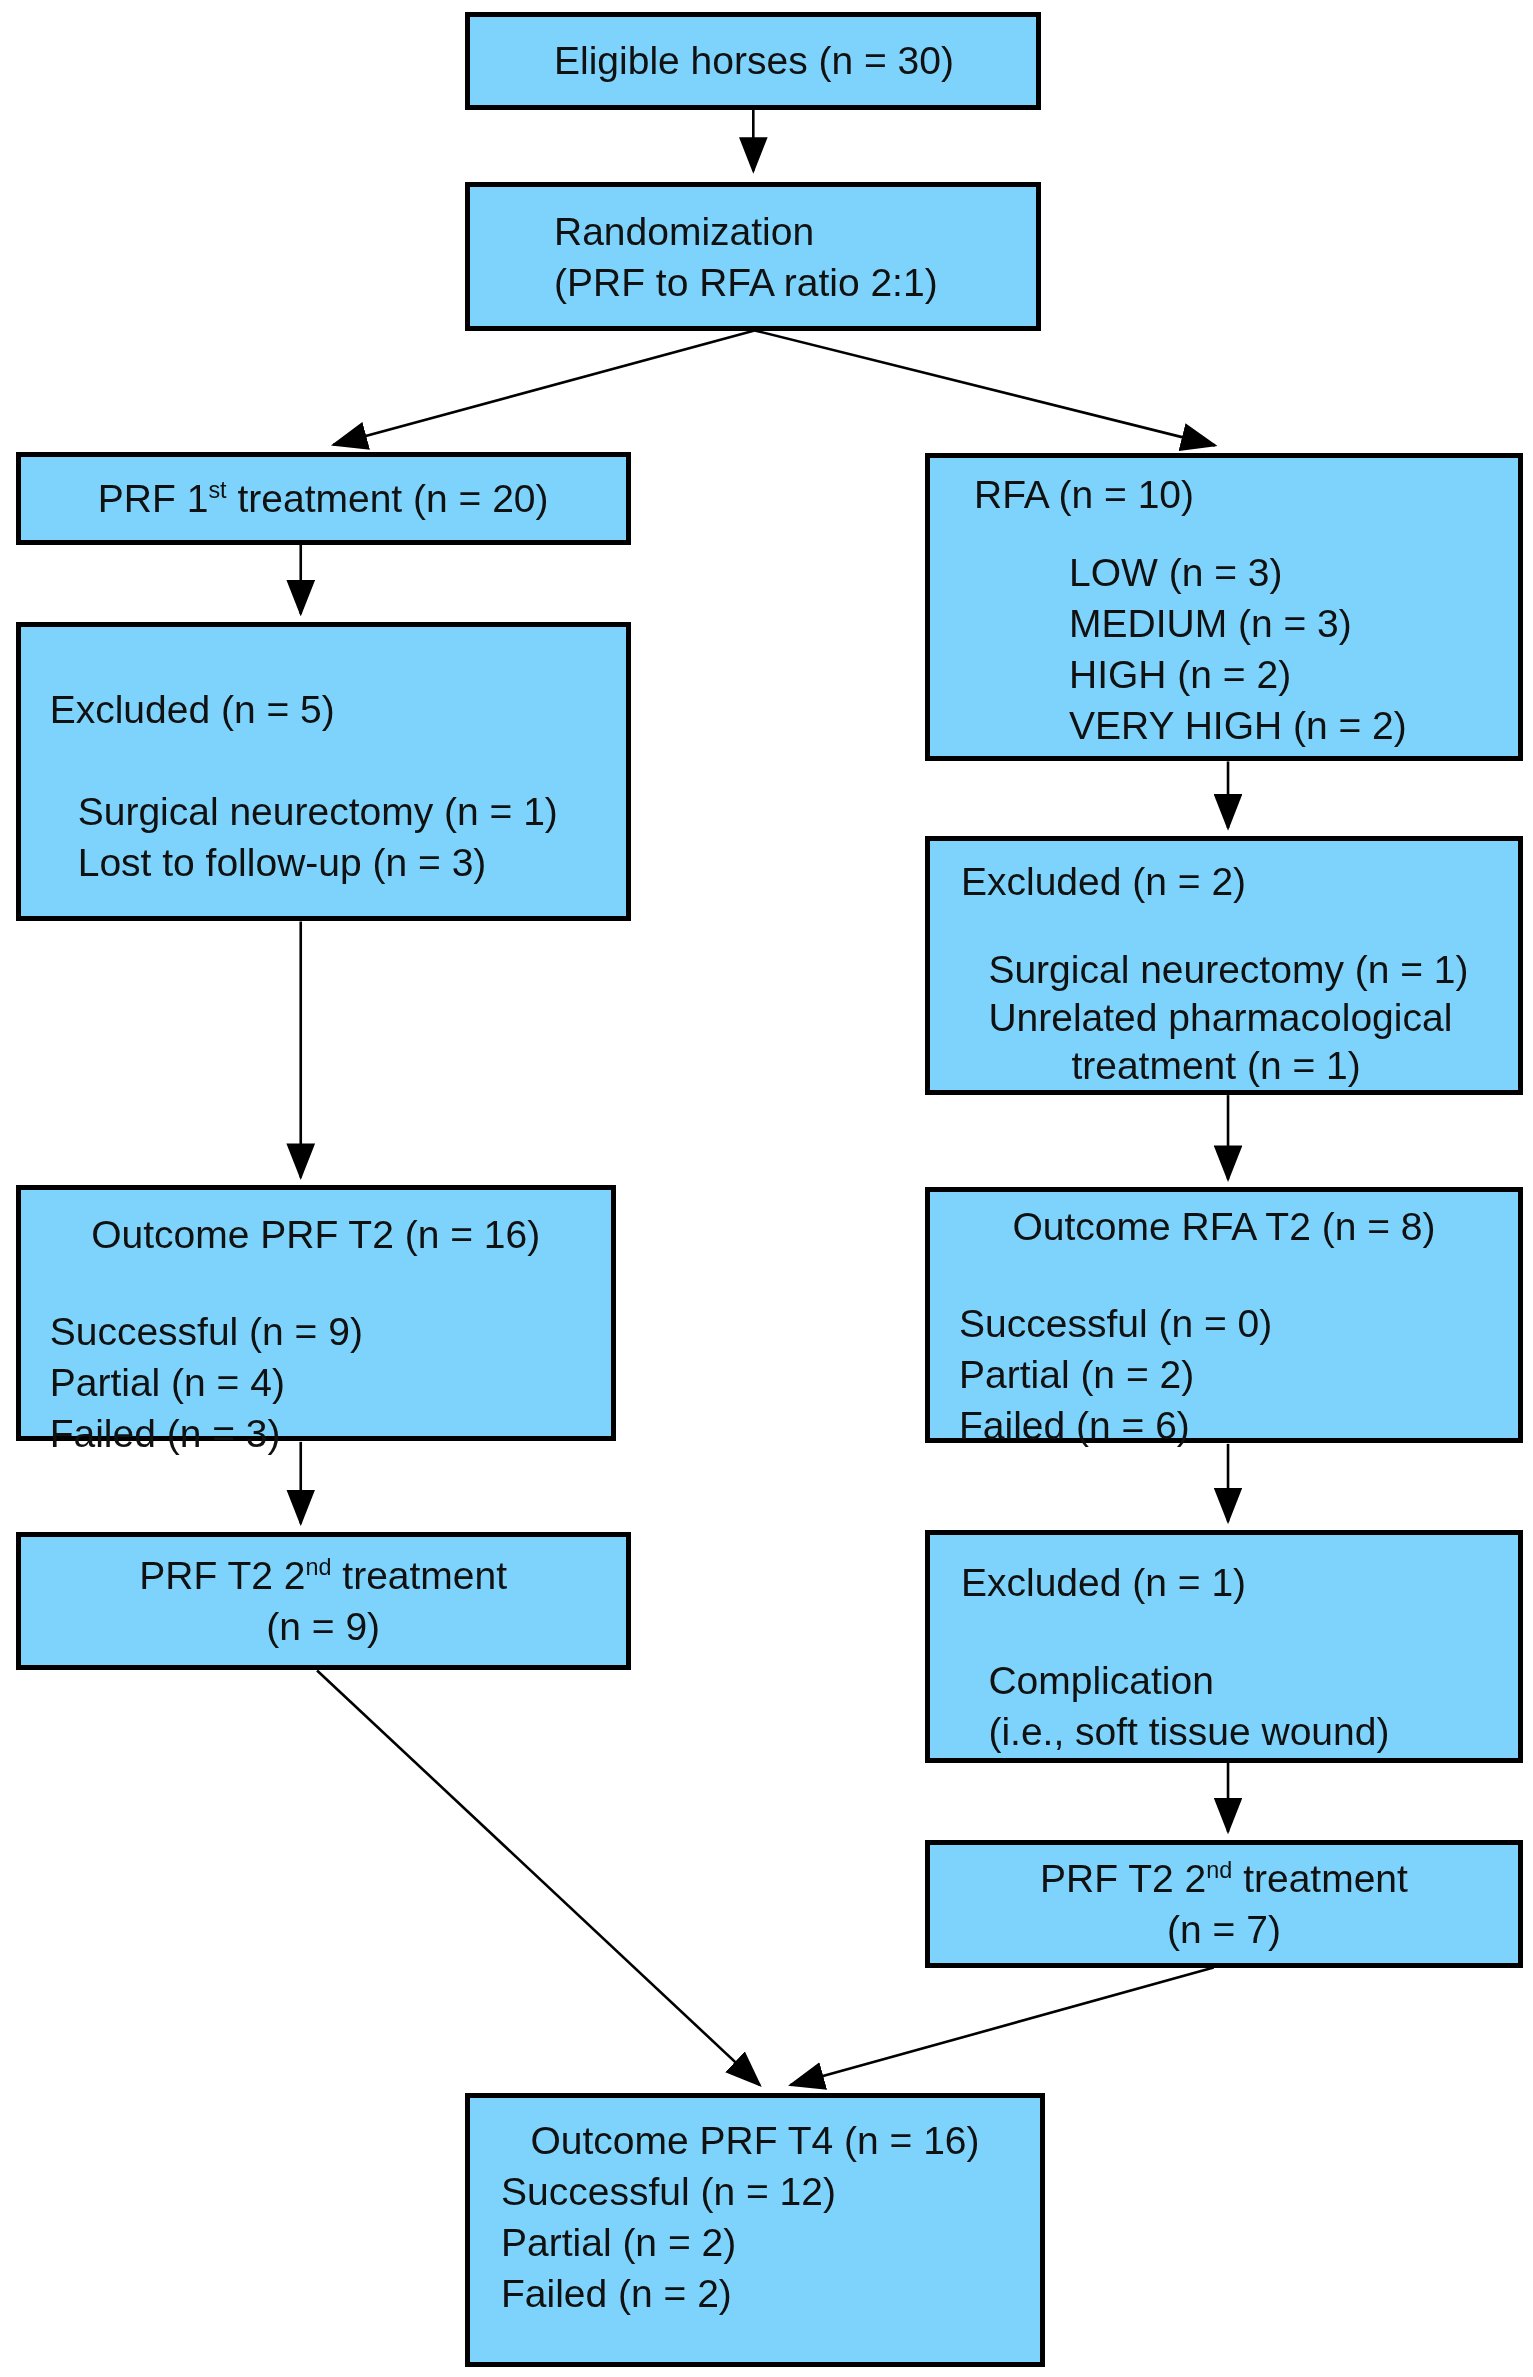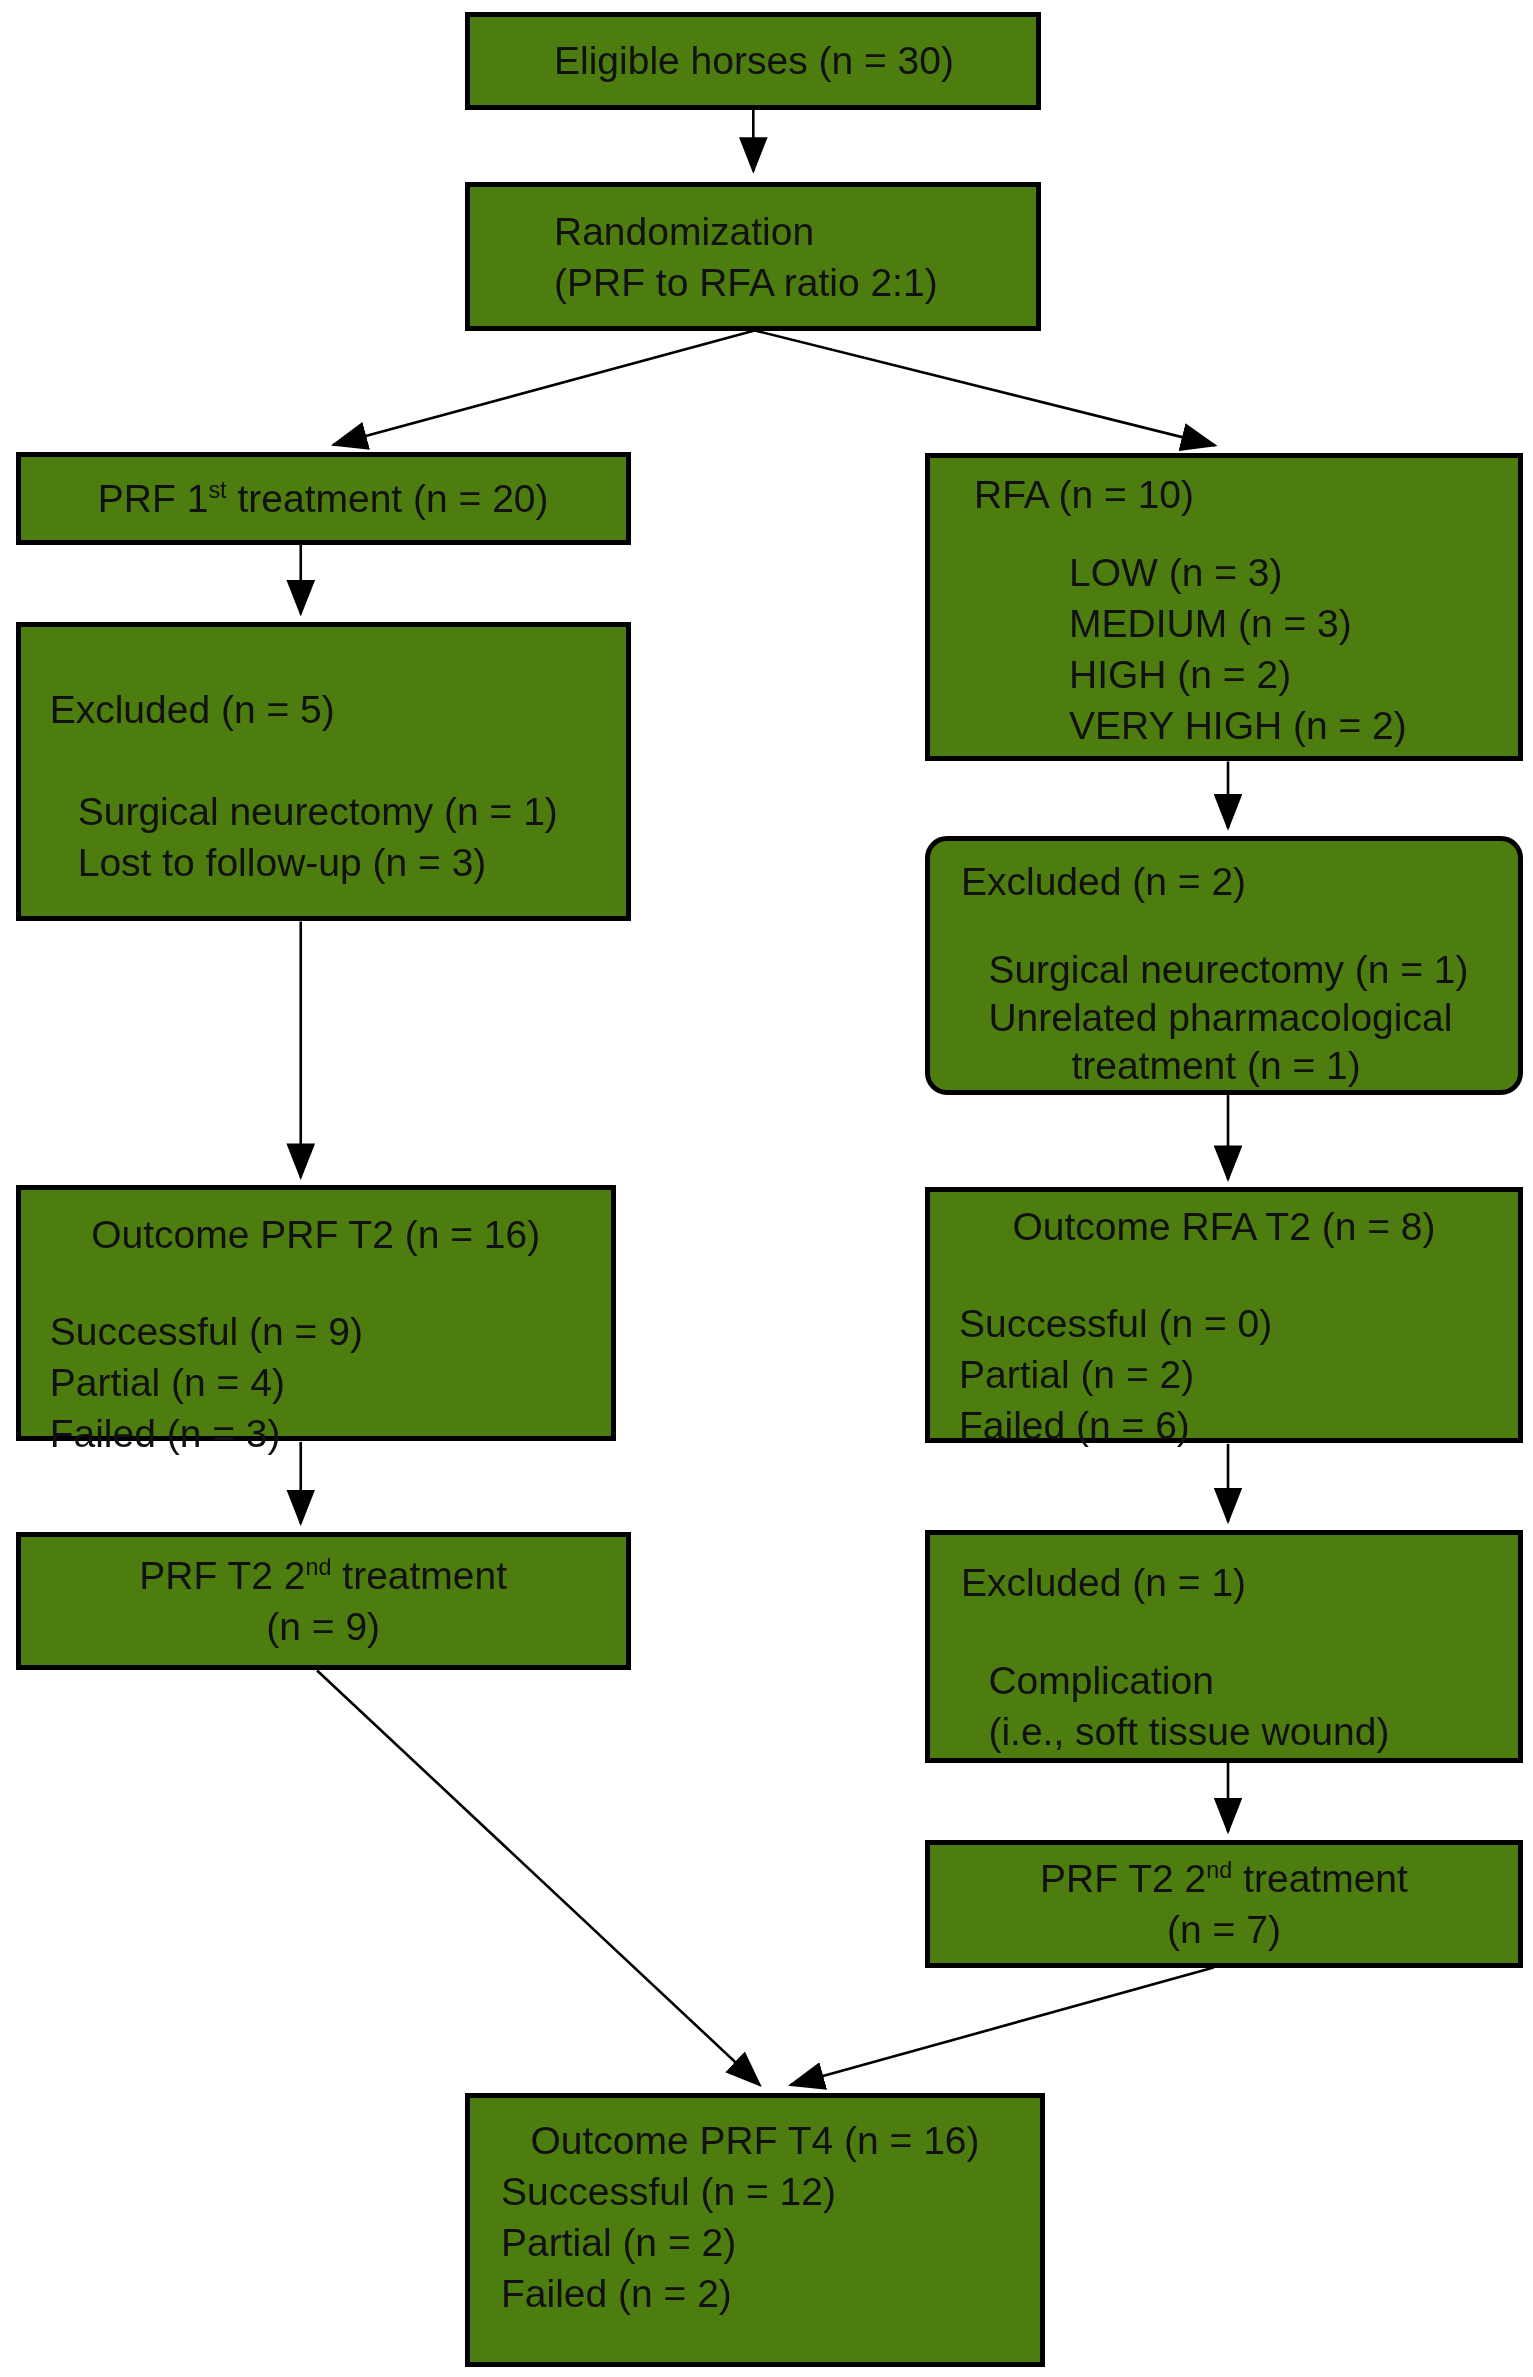--- a/index.html
+++ b/index.html
@@ -15,21 +15,21 @@
   .arrows {
     position: absolute;
     left: 0; top: 0;
     width: 1534px; height: 2377px;
     pointer-events: none;
   }
   .box {
     position: absolute;
     box-sizing: border-box;
     border: 5.2px solid #000000;
-    background: #4d7c0f;
+    background: #7dd3fc;
   }
   .line { line-height: 51px; white-space: nowrap; }
   .center-single { display: flex; align-items: center; }
   .vcenter { display: flex; flex-direction: column; justify-content: center; }
   .text-center { text-align: center; }
   sup.ord { font-size: 0.6em; vertical-align: super; line-height: 0; }
 
   
   #node-eligible       { left: 465px; top: 11.8px;   width: 576px; height: 98px; padding-left: 84px; }
   #node-randomization  { left: 465px; top: 182px;  width: 576px; height: 149px; padding-left: 84px; }
@@ -44,21 +44,21 @@
   #node-excluded-prf .details { margin-left: 28px; }
   #node-outcome-prf-t2 { left: 15.7px; top: 1185px; width: 600px; height: 256px; padding-top: 19px; }
   #node-outcome-prf-t2 .title { margin-bottom: 46px; }
   #node-outcome-prf-t2 .details { padding-left: 29px; }
   #node-prf-t2-left    { left: 15.7px; top: 1532px; width: 615px; height: 138px; }
 
   
   #node-rfa            { left: 925px; top: 453px;  width: 598px; height: 308px; padding-top: 10.5px; padding-left: 44px; }
   #node-rfa .title { margin-bottom: 27.4px; }
   #node-rfa .details { margin-left: 95px; }
-  #node-excluded-rfa   { left: 925px; top: 836px; width: 598px; height: 259px; padding-top: 17px; padding-left: 31px; border-radius: 22px; }
+  #node-excluded-rfa   { left: 925px; top: 836px; width: 598px; height: 259px; padding-top: 17px; padding-left: 31px; }
   #node-excluded-rfa .title { margin-bottom: 40px; }
   #node-excluded-rfa .details { margin-left: 27.4px; }
   #node-excluded-rfa .line { line-height: 48px; }
   #node-excluded-rfa .wrap-indent { margin-left: 83px; }
   #node-outcome-rfa-t2 { left: 925px; top: 1187px; width: 598px; height: 256px; padding-top: 9.1px; }
   #node-outcome-rfa-t2 .title { margin-bottom: 46px; }
   #node-outcome-rfa-t2 .details { padding-left: 29px; }
   #node-excluded-comp  { left: 925px; top: 1530px; width: 598px; height: 233px; padding-top: 22px; padding-left: 31px; }
   #node-excluded-comp .title { margin-bottom: 47px; }
   #node-excluded-comp .details { margin-left: 27.4px; }

